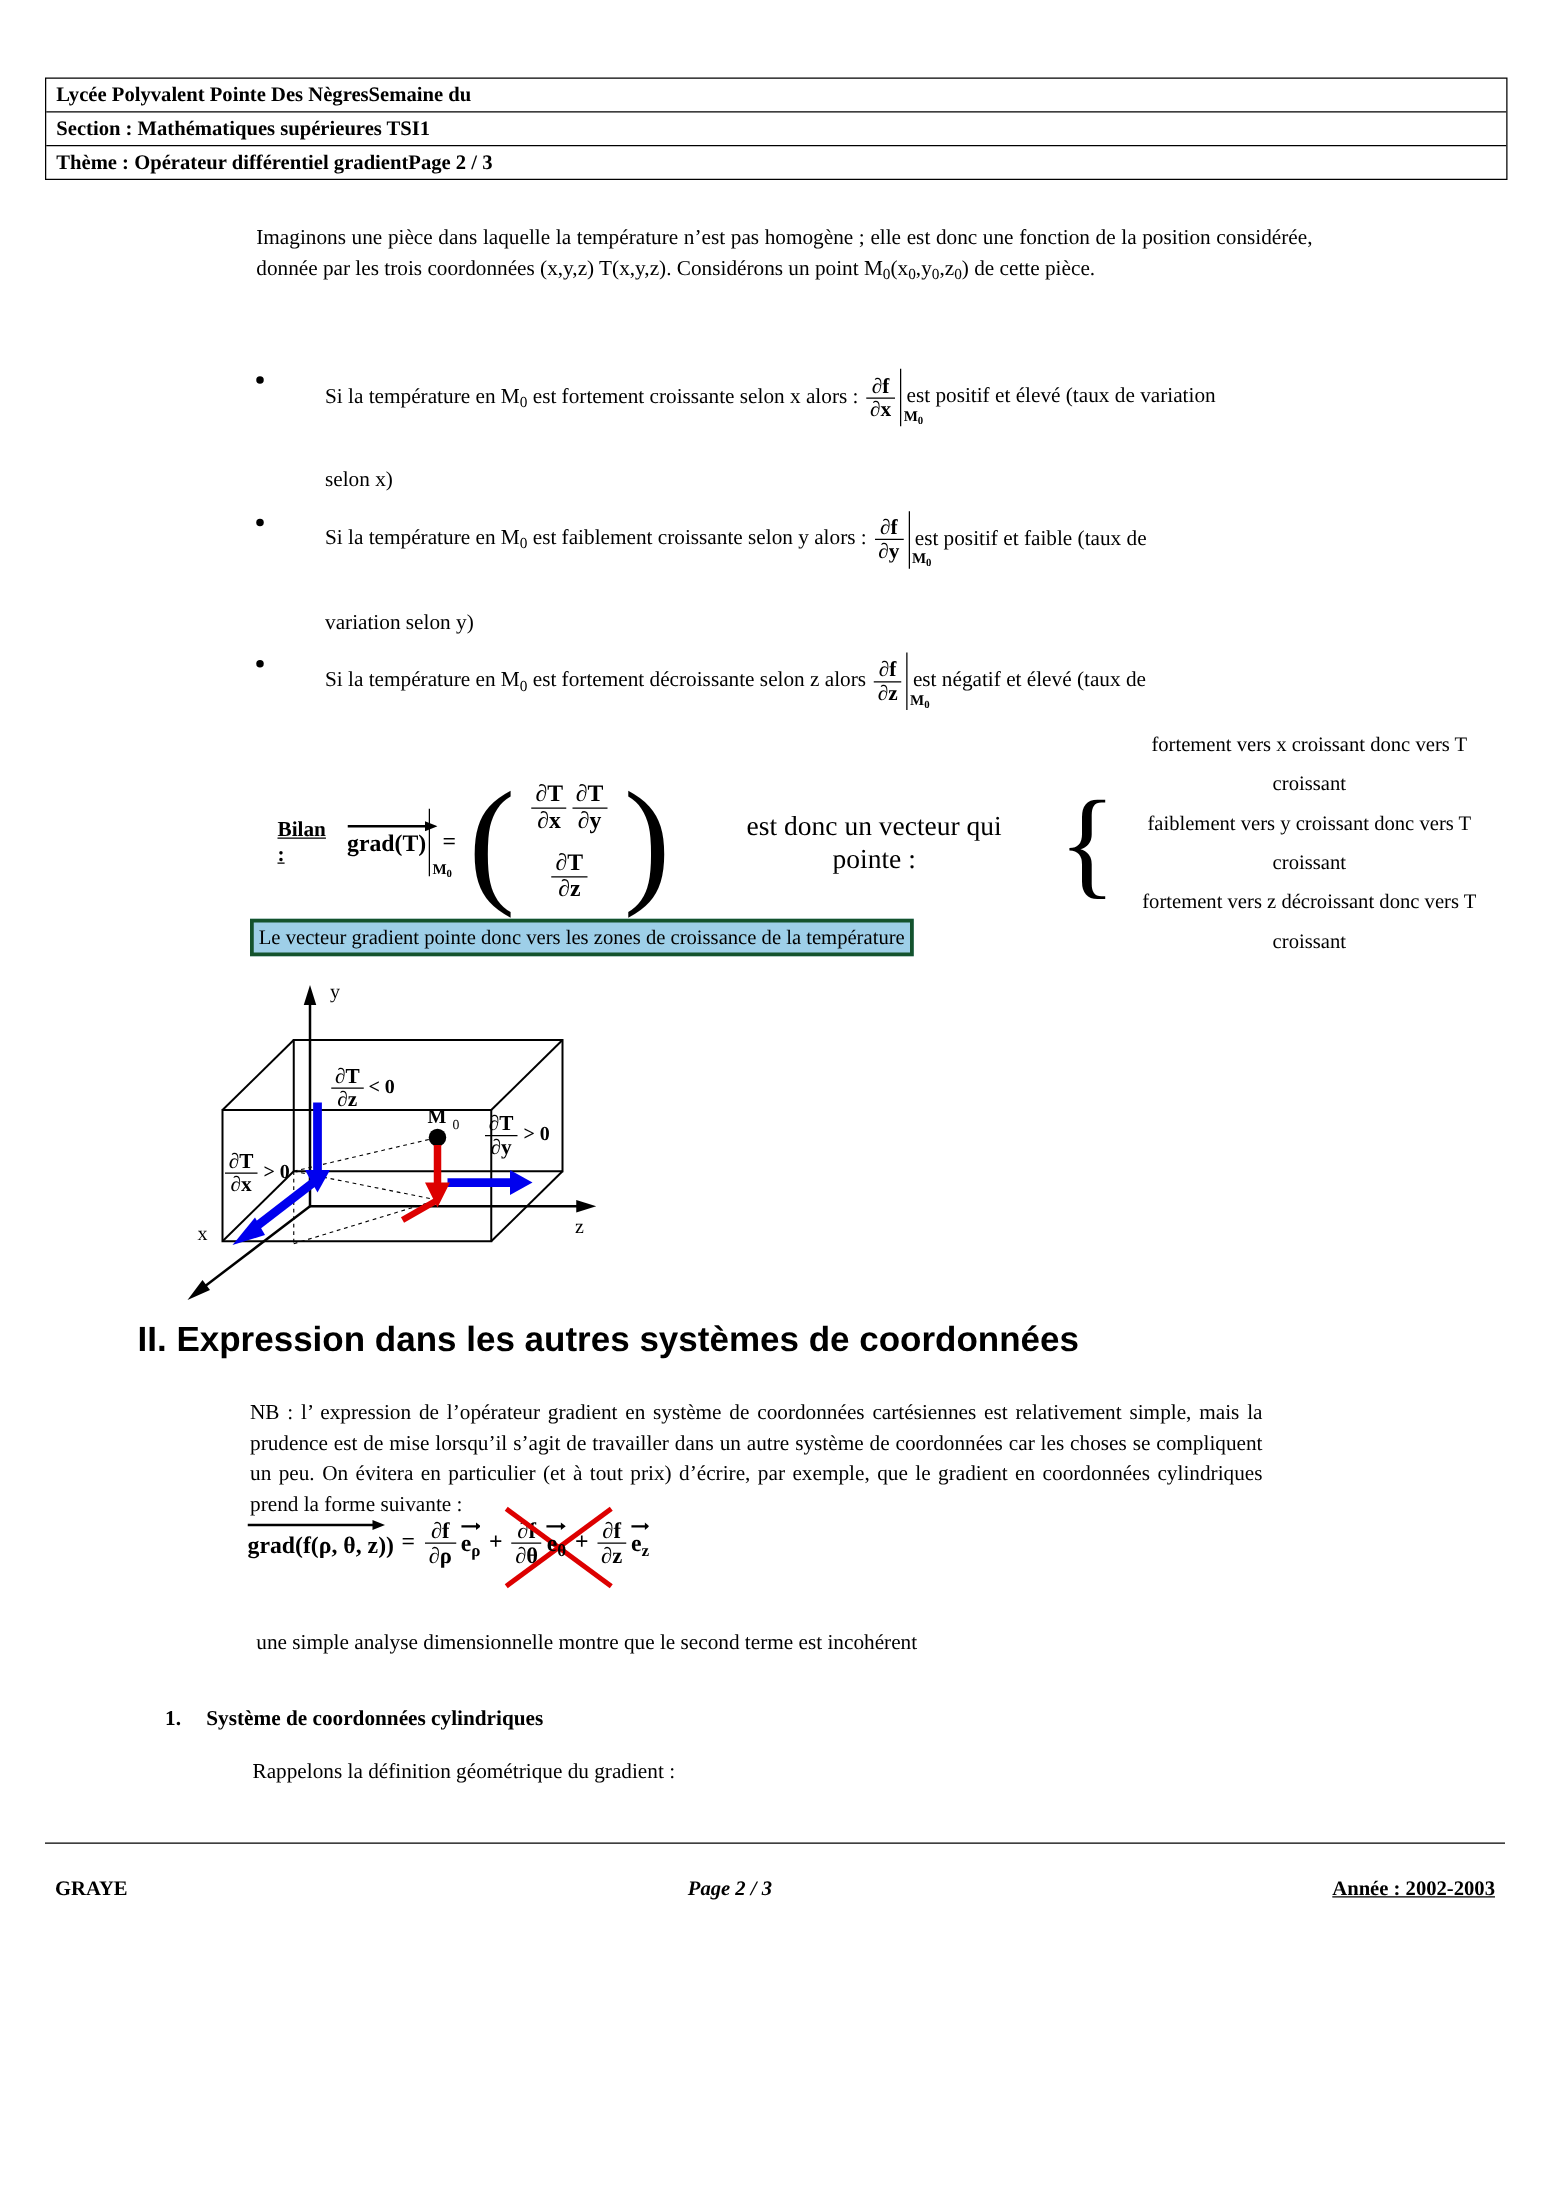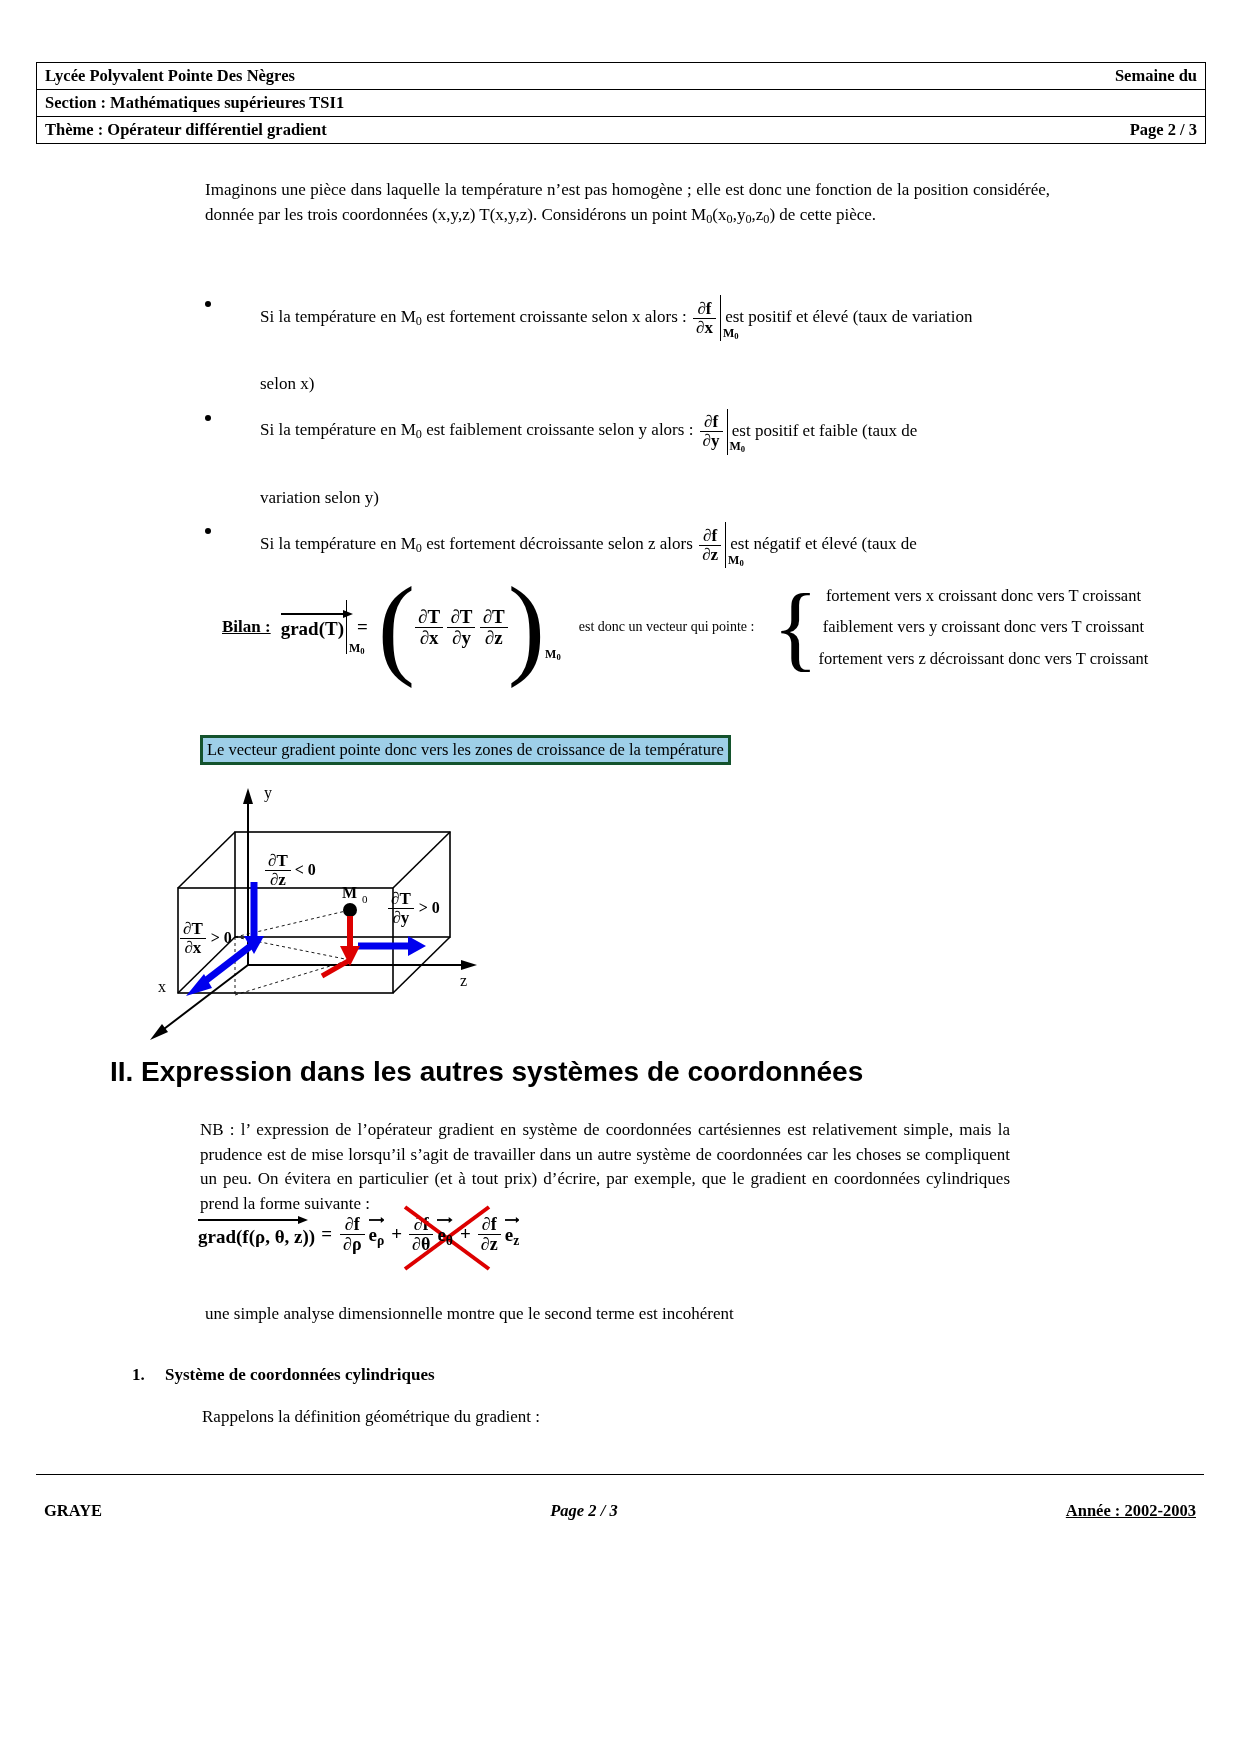--- a/index.html
+++ b/index.html
@@ -7,21 +7,21 @@
     width:1240px; height:1754px;
     background:#ffffff;
     font-family:"Liberation Serif", serif;
     color:#000;
     position:relative;
   }
   .page { position:absolute; left:0; top:0; width:1240px; height:1754px; }
 
   
   .header { position:absolute; left:36px; top:62px; width:1168px; border:1.5px solid #000; }
-  .hrow { display:flex; justify-content:space-between; align-items:center;
+  .hrow { display:flex; align-items:center;
           padding:3px 8px; font-weight:bold; font-size:16.5px; }
   .hrow + .hrow { border-top:1.5px solid #000; }
 
   
   .para { position:absolute; font-size:17px; line-height:1.45; text-align:justify; }
 
   .bullets { position:absolute; left:205px; top:295px; width:1000px; }
   .bullet { position:relative; font-size:17px; line-height:1.5; margin-bottom:12px; padding-left:55px; }
   .bullet .dot { position:absolute; left:0; top:6px; width:6px; height:6px; background:#000; border-radius:50%; }
   .bullet .cont { display:block; margin-top:30px; }
@@ -171,21 +171,21 @@
           <span class="den">∂y</span>
         </span>
         <span class="frac">
           <span class="num">∂T</span>
           <span class="den">∂z</span>
         </span>
       </span>
       <span class="bigparen">)</span>
       <span class="vecsub" style="align-self:flex-end; margin-bottom:12px;">M<sub>0</sub></span>
 
-      <span style="margin:0 18px; font-size:14px;">est donc un vecteur qui pointe :</span>
+      <span style="margin:0 18px; font-size:22px;text-align:center;">est donc un vecteur qui pointe :</span>
 
       <span class="brace">{</span>
       <span class="brace-list">
         <div>fortement vers x croissant donc vers T croissant</div>
         <div>faiblement vers y croissant donc vers T croissant</div>
         <div>fortement vers z décroissant donc vers T croissant</div>
       </span>
     </div>
   </div>
 

